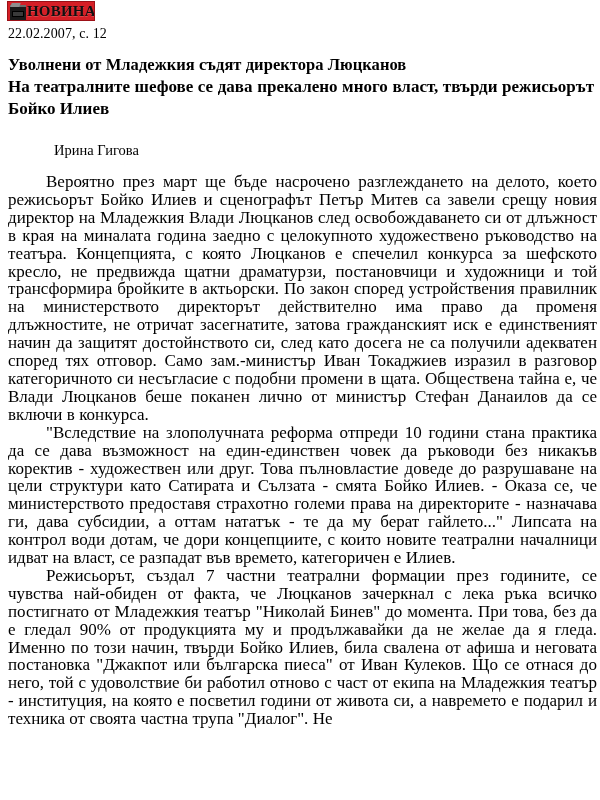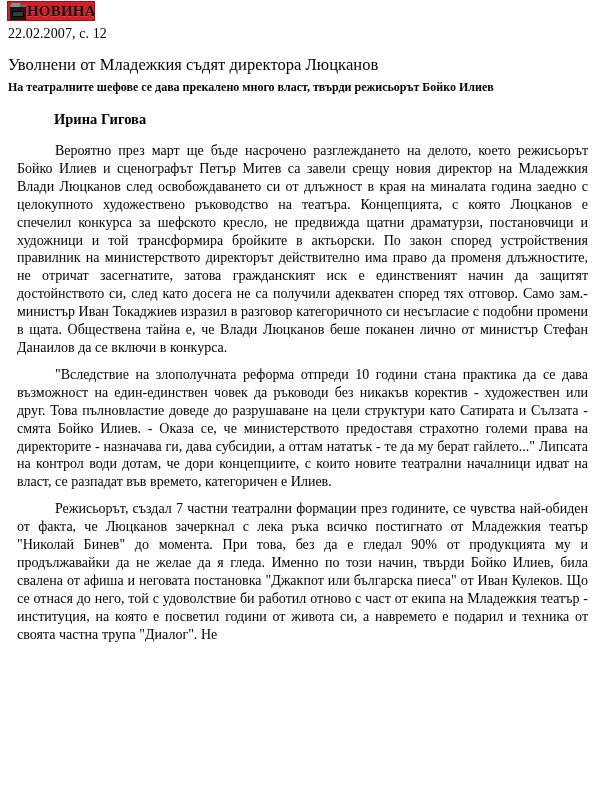--- a/index.html
+++ b/index.html
@@ -87,51 +87,51 @@
     font-size: 14px;
     line-height: 17px;
     letter-spacing: 0.1px;
   }
 
   
   .headline-block {
     margin: 12px 0 0 2px;
   }
   .headline-kicker {
-    font-weight: normal;
+    font-weight: bold;
     font-size: 16.5px;
     line-height: 21px;
     letter-spacing: 0.05px;
   }
   .headline-main {
     font-weight: bold;
-    font-size: 12px;
+    font-size: 17px;
     line-height: 22px;
     text-align: justify;
     text-align-last: left;
     width: 586px;
     margin-top: 1px;
   }
 
   
   .byline {
-    margin: 12px 0 0 48px;
-    font-weight: bold;
+    margin: 21px 0 0 48px;
+    font-weight: normal;
     font-size: 14.5px;
     line-height: 18px;
   }
 
   
   .article-body {
     margin: 14px 0 0 2px;
     width: 589px;
   }
   .article-body p {
-    margin: 9px;
-    font-size: 14px;
+    margin: 0;
+    font-size: 17px;
     line-height: 17.9px;
     text-align: justify;
     text-align-last: left;
     text-indent: 38px;
     hyphens: none;
     word-spacing: 0.1px;
   }
 </style>
 </head>
 <body>

